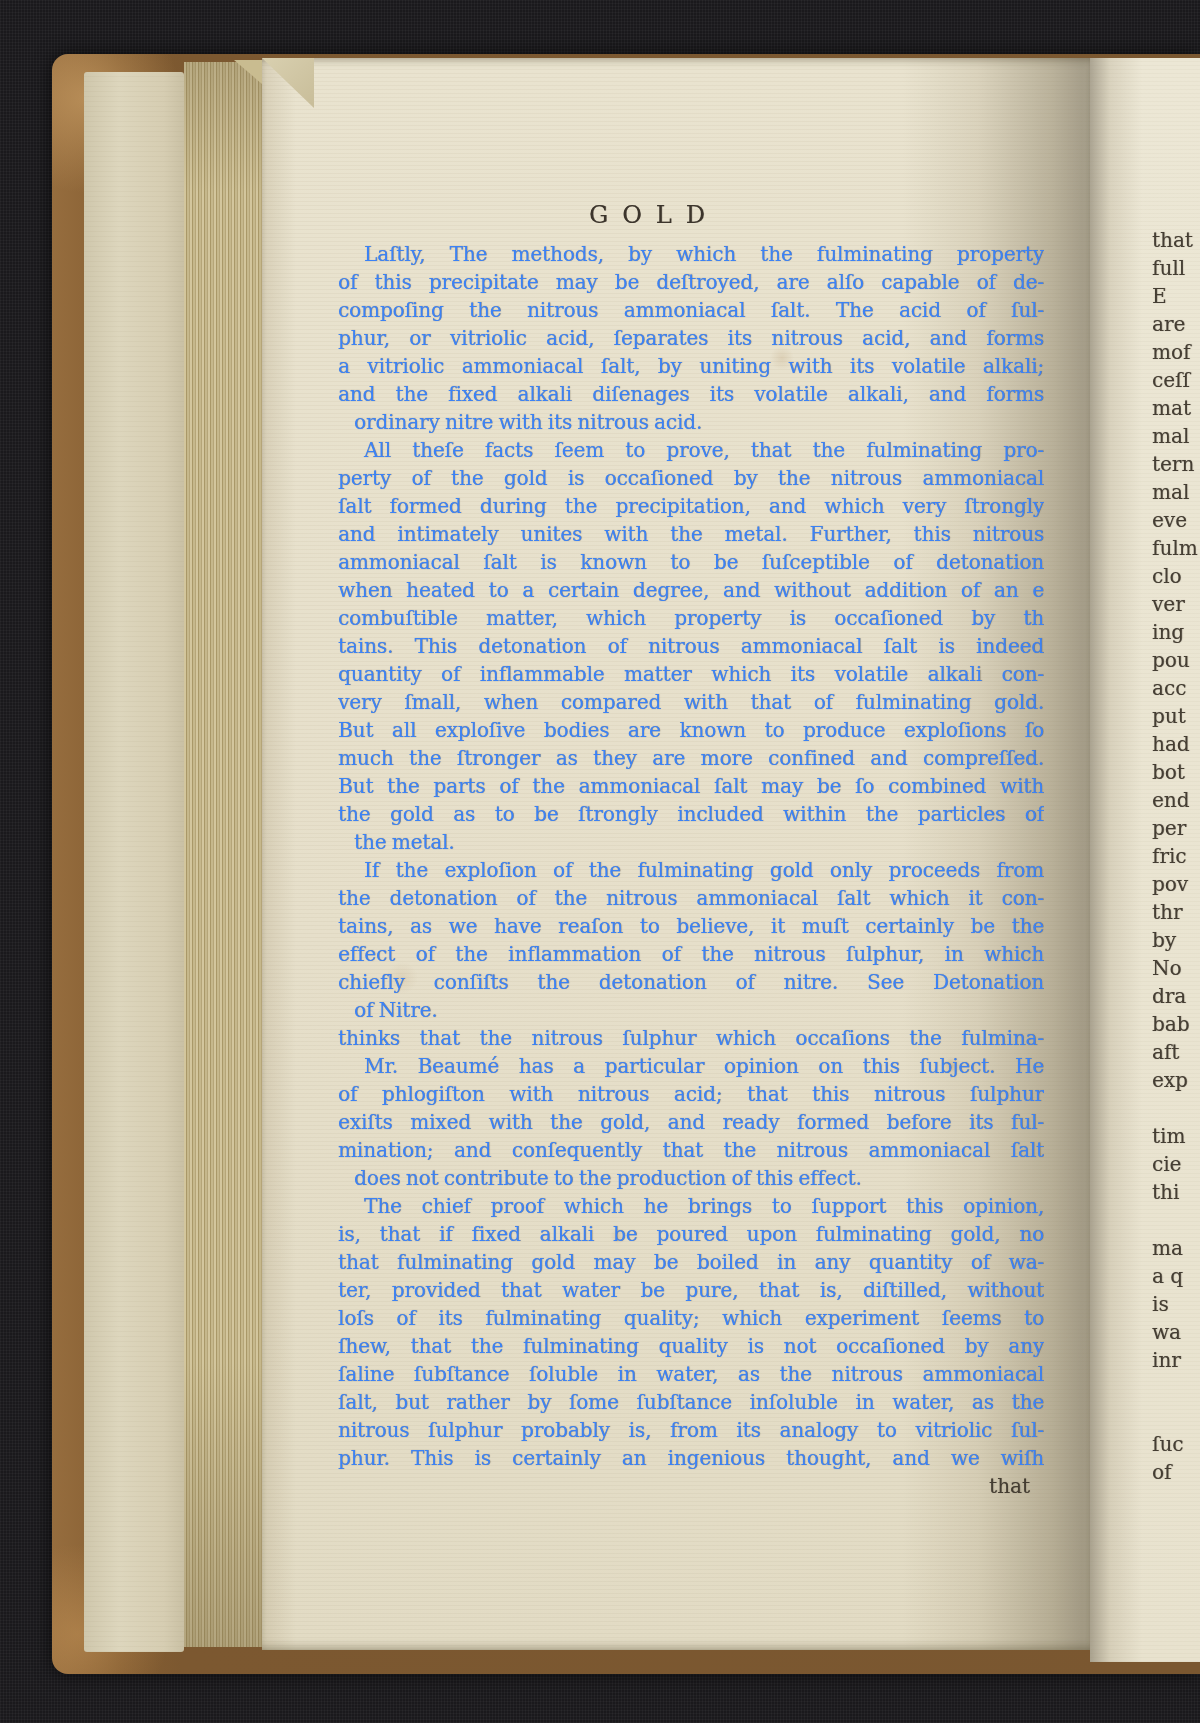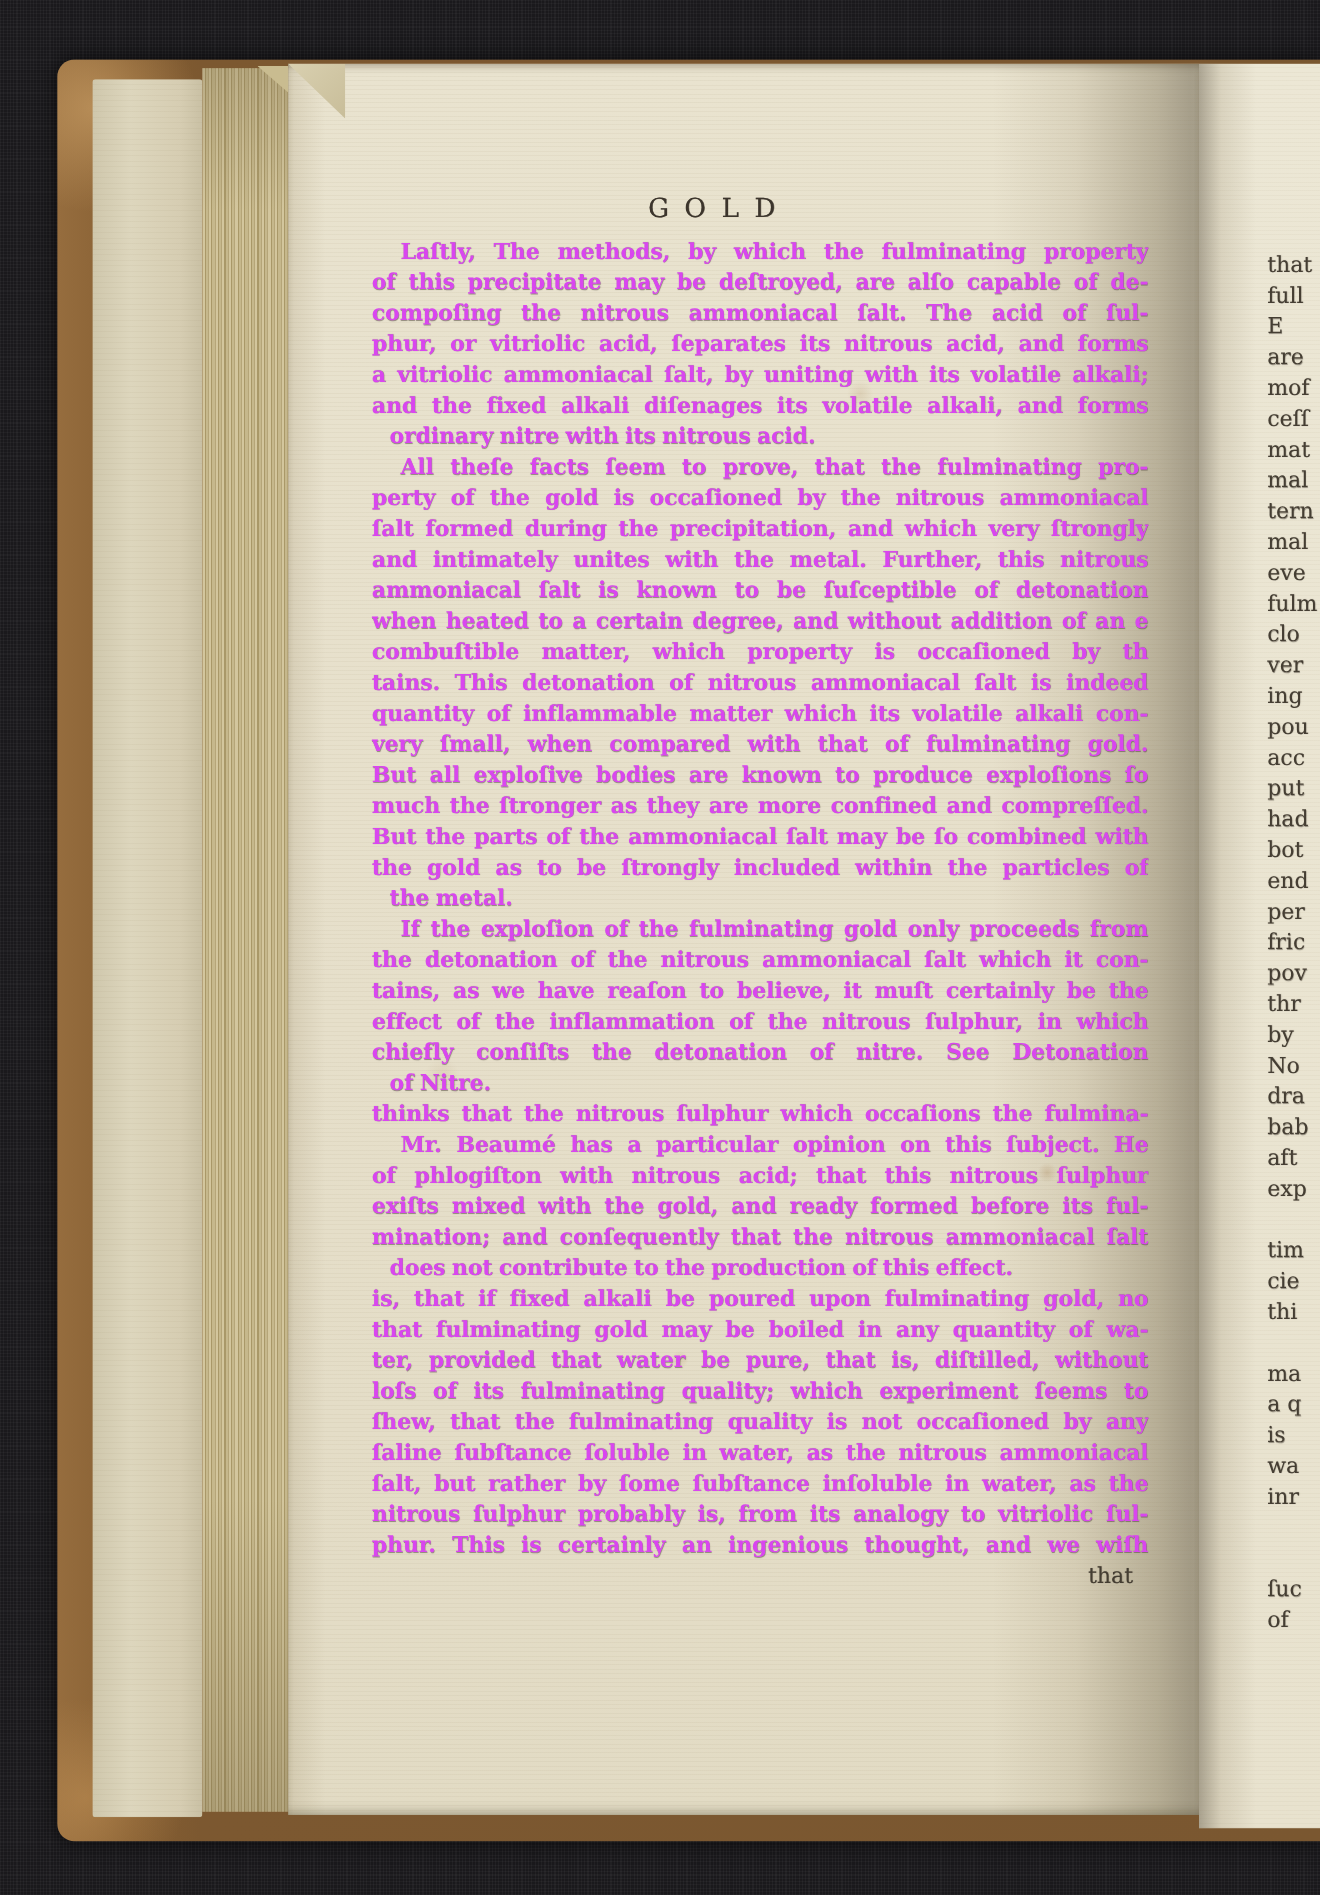--- a/index.html
+++ b/index.html
@@ -70,36 +70,35 @@
     background:linear-gradient(135deg,#d9d0b0,#c8bd99);
     clip-path:polygon(0 0,100% 0,100% 100%);
   }
   #corner-fold-small{
     left:234px;top:60px;width:28px;height:24px;
     background:#c9bc90;
     clip-path:polygon(0 0,100% 0,100% 100%);
   }
 
   
-  #text-block{ left:338px;top:174px;width:706px; color:#423b31; }
+  #text-block{ left:338px;top:200px;width:706px; color:#423b31; }
   .heading{
     font-size:24px; letter-spacing:14px; text-align:center; padding-right:74px;
     color:#3c352c; height:30px; line-height:30px;
     text-shadow:0.4px 0.4px 0.6px rgba(58,50,40,0.55);
   }
   #paragraphs{ margin-top:10px; }
   .para{ margin:0; }
   .line{
     height:28px; line-height:28px; font-size:20px;
     text-align:justify; text-align-last:justify;
     word-spacing:-1px; letter-spacing:-0.1px;
     overflow:hidden; white-space:normal;
-    color:#d946ef;
+    color:#3b82f6;
     text-shadow:0.4px 0.4px 0.7px rgba(62,54,44,0.5);
-    font-weight:bold;
   }
   .line.first{ text-indent:26px; }
   .line.short{ text-align-last:left;margin-left:16px; }
   .catchword{
     height:28px; line-height:28px; font-size:20px; text-align:right; padding-right:14px;
     color:#443d32; text-shadow:0.4px 0.4px 0.7px rgba(62,54,44,0.5);
   }
 
   #fragment-lines{ left:1152px; top:226px; width:60px; color:#453e33; }
   .frag-line{
@@ -157,20 +156,21 @@
       </div>
       <div class="para">
         <div class="line">thinks that the nitrous ſulphur which occaſions the fulmina-</div>
         <div class="line first">Mr. Beaumé has a particular opinion on this ſubject.  He</div>
         <div class="line">of phlogiſton with nitrous acid; that this nitrous ſulphur</div>
         <div class="line">exiſts mixed with the gold, and ready formed before its ful-</div>
         <div class="line">mination; and conſequently that the nitrous ammoniacal ſalt</div>
         <div class="line short">does not contribute to the production of this effect.</div>
       </div>
       <div class="para">
+        <div class="line first">The chief proof which he brings to ſupport this opinion,</div>
         <div class="line">is, that if fixed alkali be poured upon fulminating gold, no</div>
         <div class="line">that fulminating gold may be boiled in any quantity of wa-</div>
         <div class="line">ter, provided that water be pure, that is, diſtilled, without</div>
         <div class="line">loſs of its fulminating quality; which experiment ſeems to</div>
         <div class="line">ſhew, that the fulminating quality is not occaſioned by any</div>
         <div class="line">ſaline ſubſtance ſoluble in water, as the nitrous ammoniacal</div>
         <div class="line">ſalt, but rather by ſome ſubſtance inſoluble in water, as the</div>
         <div class="line">nitrous ſulphur probably is, from its analogy to vitriolic ſul-</div>
         <div class="line">phur.  This is certainly an ingenious thought, and we wiſh</div>
       </div>

